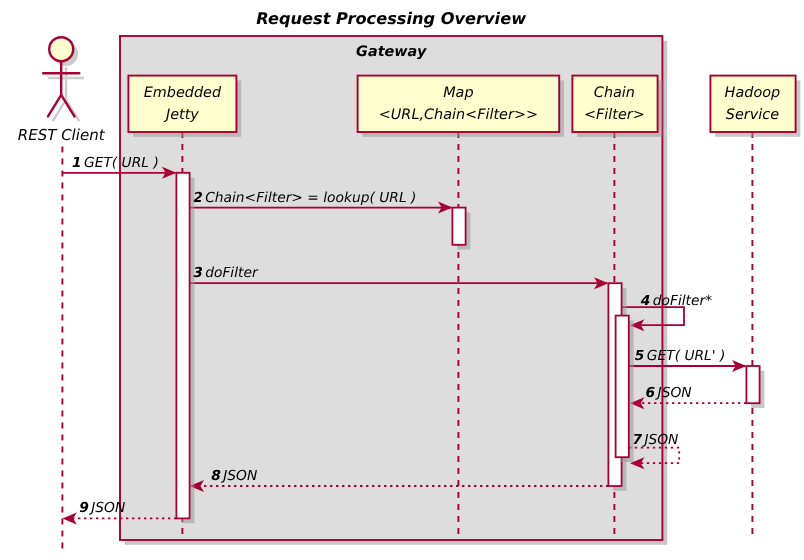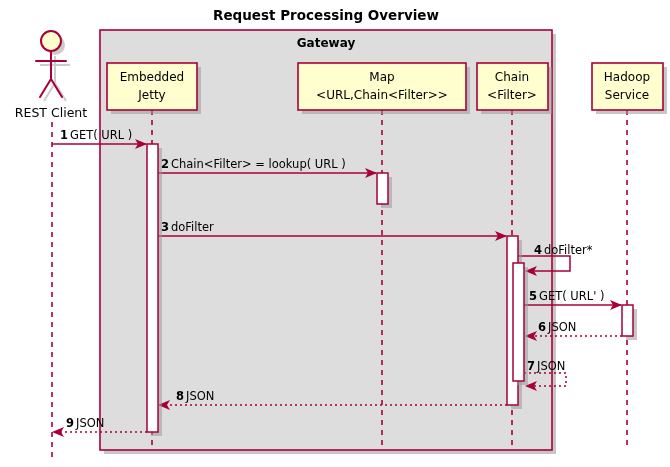--- a/index.html
+++ b/index.html
@@ -7,20 +7,21 @@
     padding: 0;
     background: #ffffff;
   }
   #diagram-root {
     position: relative;
     width: 670px;
     height: 467px;
     background: #ffffff;
     font-family: "DejaVu Sans", sans-serif;
     overflow: hidden;
+    font-style: italic;
   }
   #diagram-svg {
     position: absolute;
     top: 0;
     left: 0;
     width: 670px;
     height: 467px;
   }
   .diag-title {
     font-size: 13.5px;

